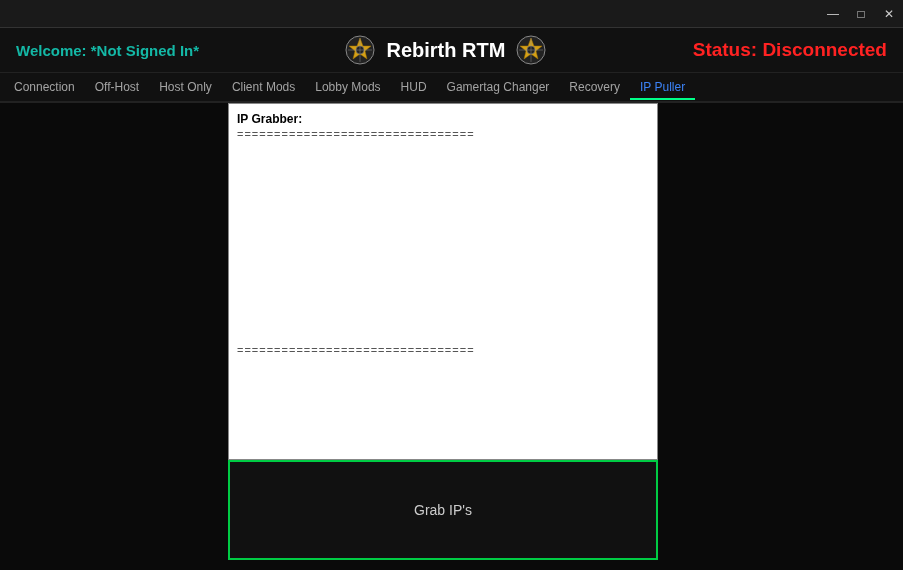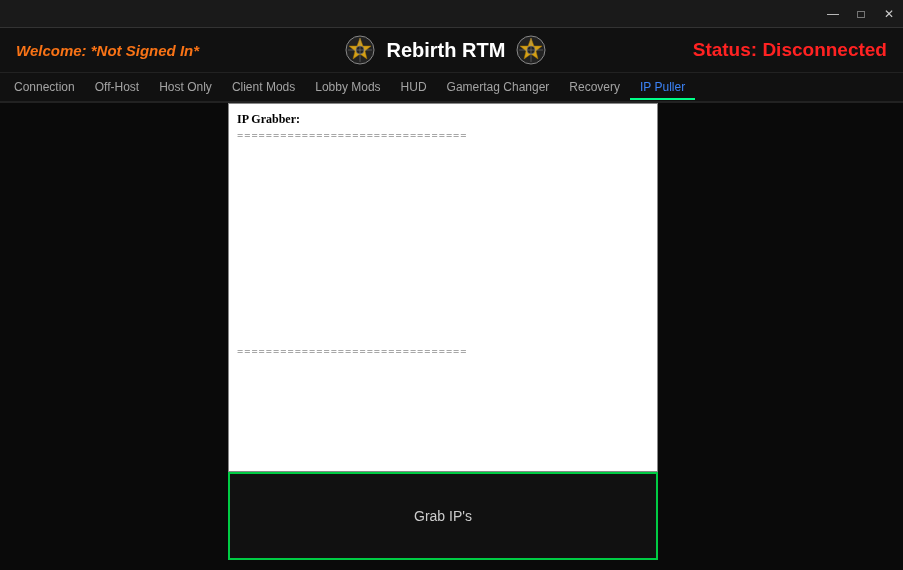--- a/index.html
+++ b/index.html
@@ -55,22 +55,21 @@
       align-items: center;
       justify-content: space-between;
       border-bottom: 1px solid #222;
     }
     .header-welcome {
       font-size: 15px;
       color: #fff;
       font-weight: bold;
     }
     .header-welcome span {
-      color: #f97316;
-      font-style: italic;
+      color: #14b8a6;
     }
     .header-center {
       display: flex;
       align-items: center;
       gap: 10px;
     }
     .header-title {
       font-size: 20px;
       color: #fff;
       font-weight: bold;
@@ -142,21 +141,21 @@
     }
 
     
     .ip-grabber-box {
       background: #fff;
       color: #000;
       border: 1px solid #888;
       flex: 1;
       padding: 8px;
       font-size: 12px;
-      font-family: Liberation Serif, serif;
+      font-family: Liberation Sans, sans-serif;
       overflow-y: auto;
     }
     .ip-grabber-label {
       font-weight: bold;
       font-size: 12px;
       margin-bottom: 2px;
     }
     .ip-grabber-divider {
       font-size: 11px;
       color: #555;
@@ -166,21 +165,21 @@
     .ip-grabber-clients {
       font-weight: bold;
       font-size: 12px;
       margin-top: 4px;
     }
 
     
     .grab-btn-container {
       background: #111;
       border: 2px solid #00cc44;
-      height: 88px;
+      height: 100px;
       display: flex;
       align-items: center;
       justify-content: center;
       cursor: pointer;
       margin-top: 0;
     }
     .grab-btn-label {
       color: #ccc;
       font-size: 14px;
     }

